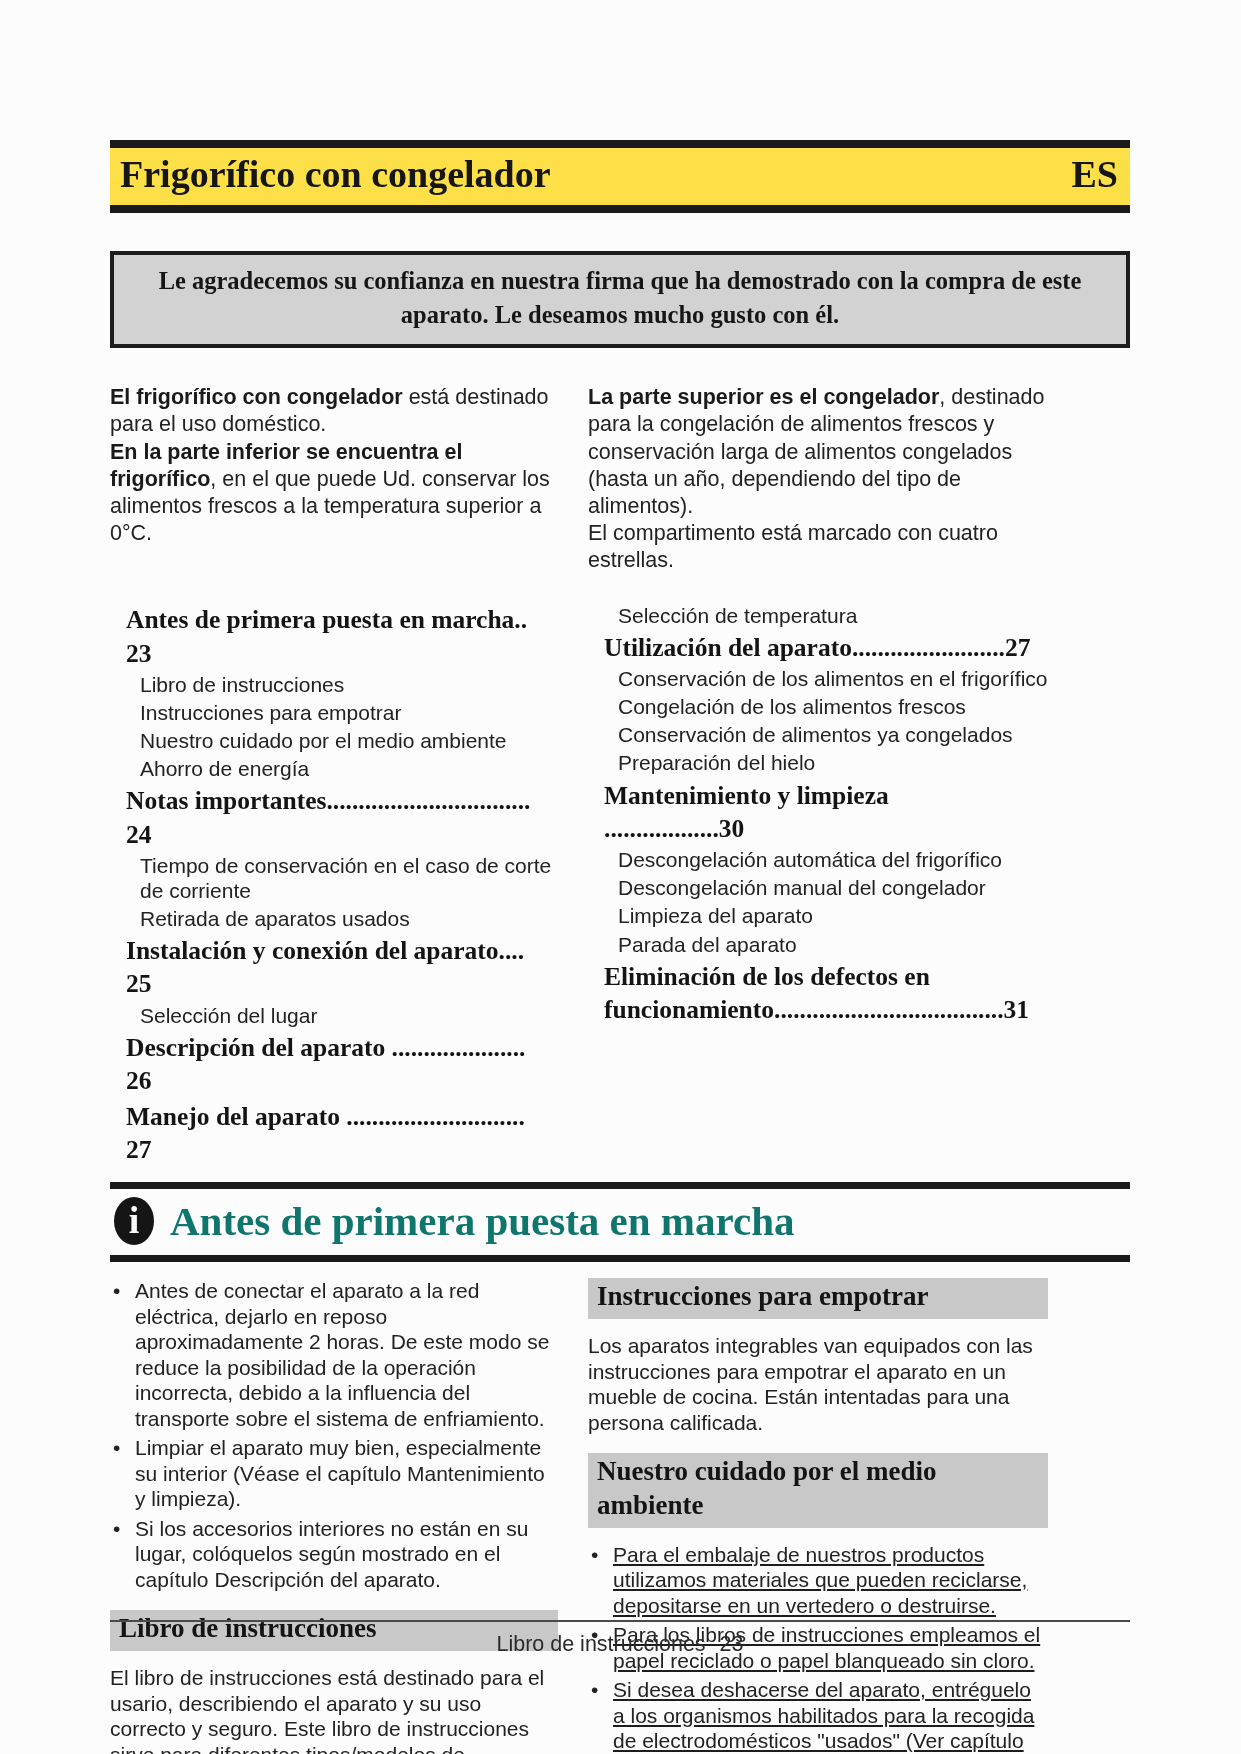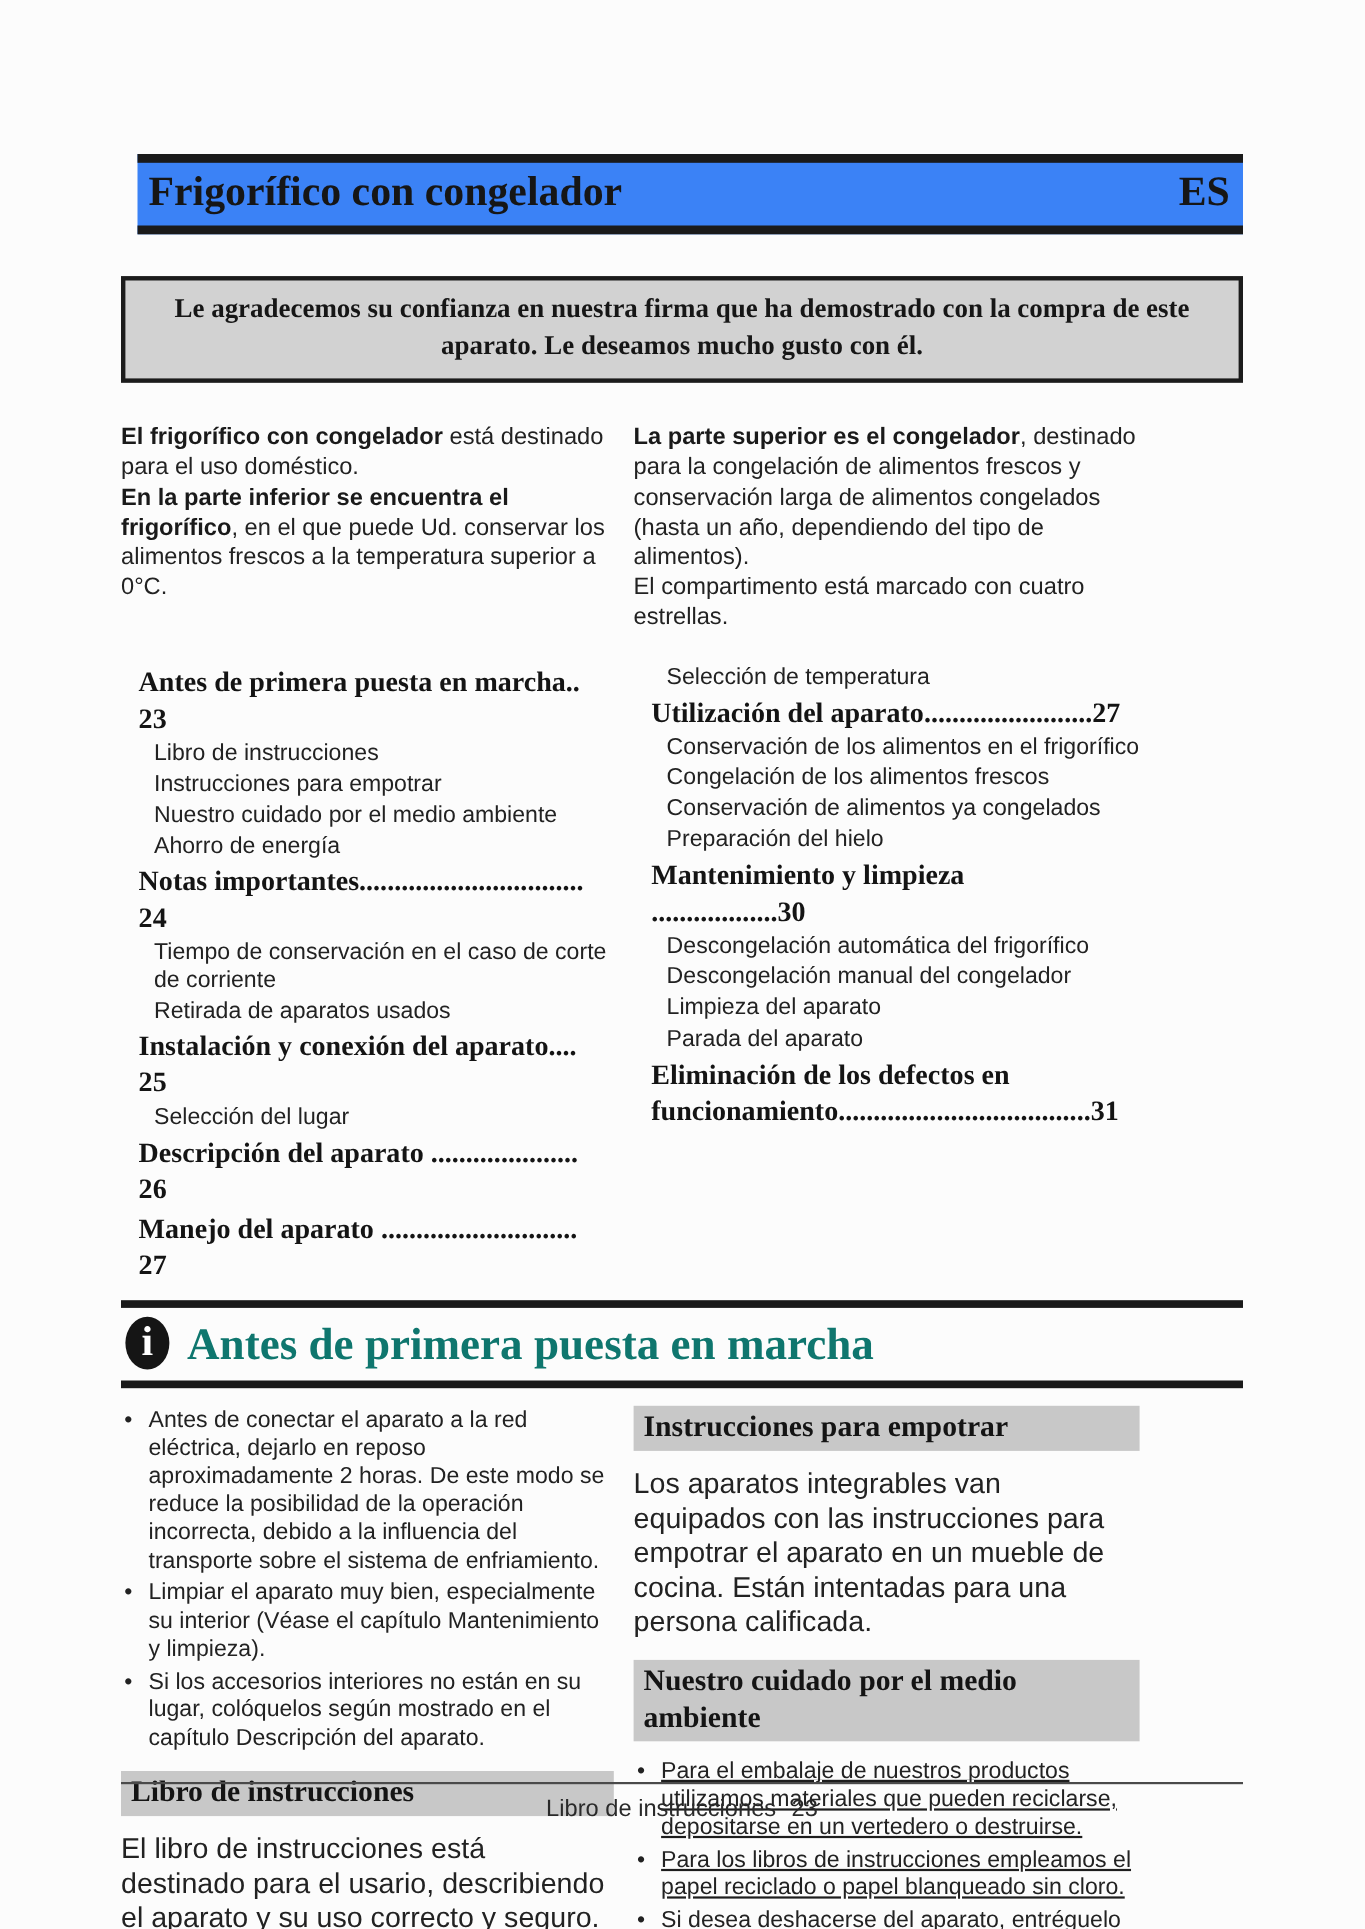--- a/index.html
+++ b/index.html
@@ -11,24 +11,23 @@
     color:#1d1d1d;
     overflow:hidden;
     font-family:"Liberation Sans","DejaVu Sans",sans-serif;
   }
   .content { padding:140px 111px 0 110px; }
 
   
   .title-bar {
     border-top:8px solid #1a1a1a;
     border-bottom:8px solid #1a1a1a;
-    background:#3b82f6;
+    background:#fde047;
     display:flex; justify-content:space-between; align-items:center;
     padding:5px 12px 8px 10px;
-    margin-left:15px;
   }
   .title-bar .ttl, .title-bar .lang {
     font-family:"Liberation Serif","DejaVu Serif",serif;
     font-weight:bold; font-size:38px; line-height:1.15; color:#161616;
   }
 
   
   .welcome-box {
     margin-top:38px;
     border:4px solid #1c1c1c;
@@ -36,21 +35,21 @@
     text-align:center;
     padding:9px 26px 12px;
     font-family:Liberation Serif, serif;
     font-weight:bold; font-size:24.5px; line-height:1.4; color:#161616;
   }
 
   
   .cols {
     display:grid;
     grid-template-columns:448px 460px;
-    column-gap:18px;
+    column-gap:30px;
     justify-content:start;
   }
   .upper { margin-top:36px; }
 
   .para { font-size:21.5px; line-height:1.265; color:#222; }
   .b { font-weight:bold; color:#1a1a1a; }
 
   
   .toc-left  { margin-top:56px; }
   .toc-right { margin-top:28px; }
@@ -91,21 +90,21 @@
     font-size:21px; line-height:1.215; color:#222;
   }
   .bullet::before { content:"\2022"; position:absolute; left:3px; }
   .gray-head {
     background:#c8c8c8;
     font-family:"Liberation Serif","DejaVu Serif",serif;
     font-weight:bold; font-size:27px; line-height:1.25;
     padding:2px 9px 5px; color:#141414;
   }
   .mt-head { margin-top:18px; }
-  .sect-para { margin-top:14px; font-size:26px; line-height:1.215; color:#222; }
+  .sect-para { margin-top:14px; font-size:21px; line-height:1.215; color:#222; }
   .mb-after-head { margin-top:14px;text-decoration:underline; }
 
   
   .footer {
     position:absolute; left:110px; width:1020px; top:1620px;
     border-top:2px solid #4a4a4a;
     text-align:center; padding-top:10px;
     font-size:21.5px; color:#2a2a2a;
   }
   .footer .pg { margin-left:14px; }

